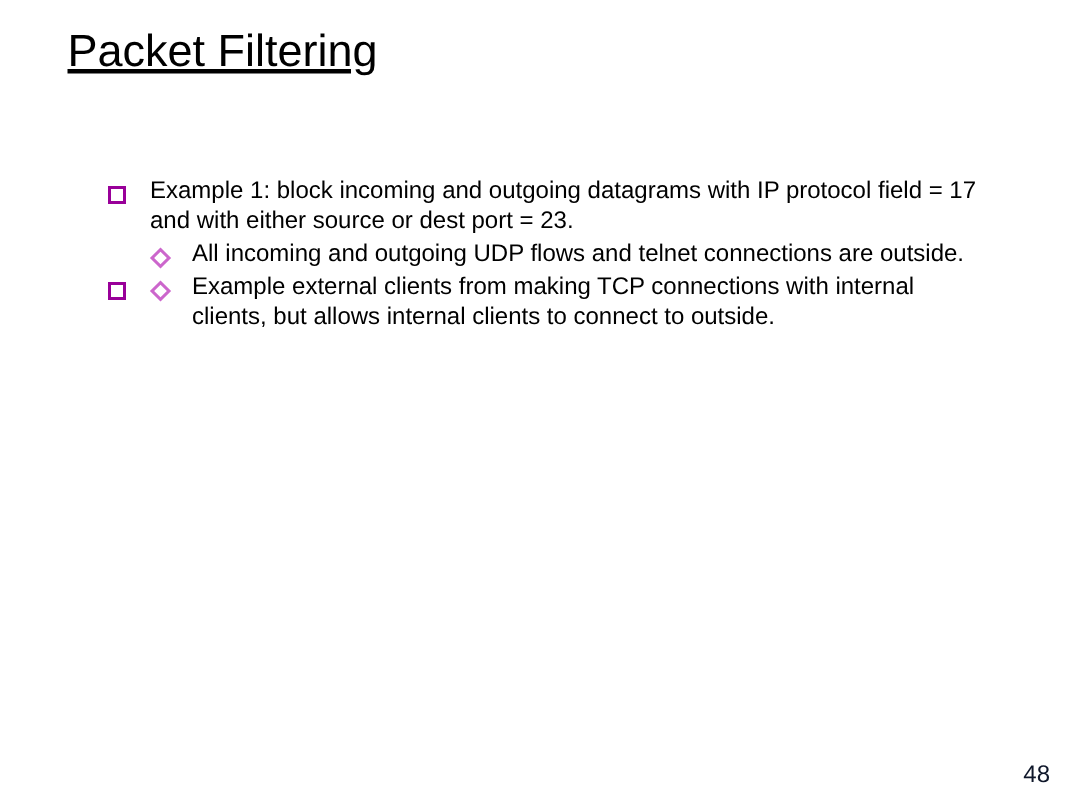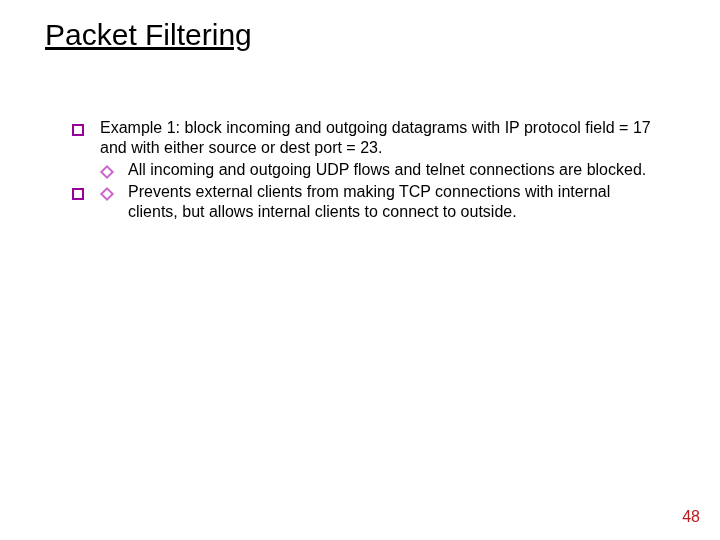--- a/index.html
+++ b/index.html
@@ -65,48 +65,48 @@
     box-sizing: border-box;
     background: transparent;
     transform: rotate(45deg);
   }
   .pagenum {
     position: absolute;
     right: 20px;
     bottom: 14px;
     font-family: Arial, Helvetica, sans-serif;
     font-size: 16px;
-    color: #b91c1c;
+    color: #0f172a;
   }
 </style>
 </head>
 <body>
 
 <div class="slide">
 
   <div class="title">Packet Filtering</div>
 
   <div class="body">
 
     <div class="item">
       <span class="bullet-sq"></span>
       <span>Example 1: block incoming and outgoing datagrams with IP protocol field = 17 and with either source or dest port = 23.</span>
     </div>
 
     <div class="sub">
       <span class="bullet-dia"></span>
-      <span>All incoming and outgoing UDP flows and telnet connections are blocked.</span>
+      <span>All incoming and outgoing UDP flows and telnet connections are outside.</span>
     </div>
 
     <div class="item">
       <span class="bullet-sq"></span>
     </div>
 
     <div class="sub">
       <span class="bullet-dia"></span>
-      <span>Prevents external clients from making TCP connections with internal clients, but allows internal clients to connect to outside.</span>
+      <span>Example external clients from making TCP connections with internal clients, but allows internal clients to connect to outside.</span>
     </div>
 
   </div>
 
   <div class="pagenum">48</div>
 
 </div>
 
 </body></html>

